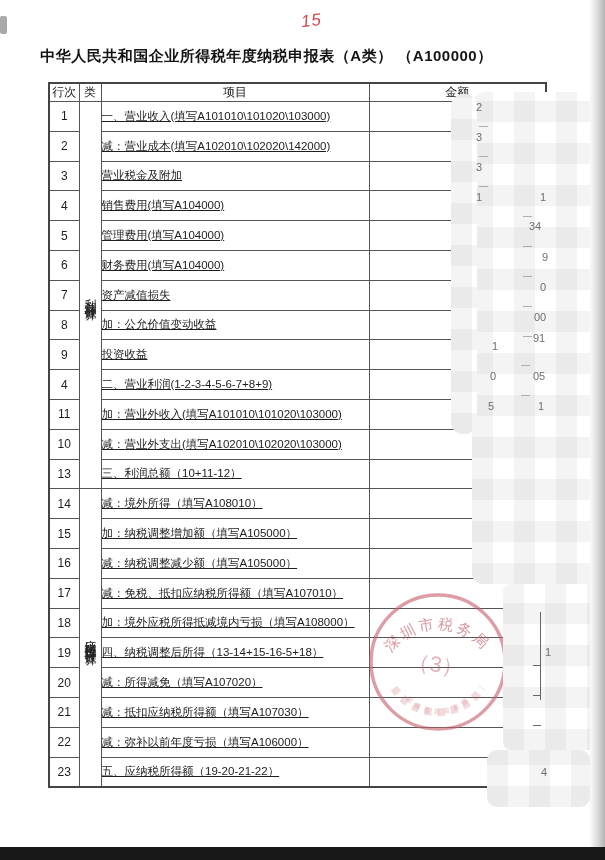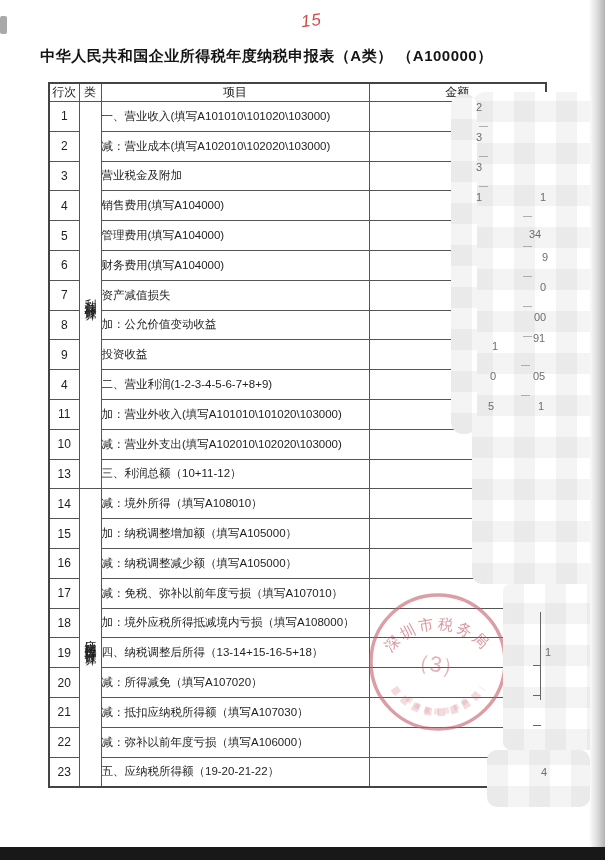--- a/index.html
+++ b/index.html
@@ -34,21 +34,21 @@
   }
   #form-table{border:2px solid #444;}
   #form-table th{height:15px;font-size:12px;}
   tr.body{height:29.8px;}
   td.no{text-align:center;font-size:12px;}
   td.cat{text-align:center;vertical-align:middle;}
   .vert{
     writing-mode:vertical-lr;text-orientation:upright;
     font-size:12px;letter-spacing:2px;margin:0 auto;color:#1e1e1e;
   }
-  td.item{font-size:11.5px;padding-left:6px;}
+  td.item{font-size:11.5px;padding-left:6px;text-decoration:underline;}
   
   #stamp{position:absolute;left:364px;top:588px;width:148px;height:148px;
     z-index:3;opacity:.88;filter:blur(.4px);}
   
   .blob{
     position:absolute;z-index:4;background-color:#fff;
     background-image:
       repeating-linear-gradient(0deg, rgba(185,185,185,.16) 0 21px, rgba(255,255,255,0) 21px 42px),
       repeating-linear-gradient(90deg, rgba(185,185,185,.16) 0 21px, rgba(255,255,255,0) 21px 42px);
   }
@@ -100,21 +100,21 @@
       <tr class="body">
         <td class="no">1</td>
         <td class="cat" rowspan="13">
           <div class="vert">利润总额计算</div>
         </td>
         <td class="item">一、营业收入(填写A101010\101020\103000)</td>
         <td class="amt"></td>
       </tr>
       <tr class="body">
         <td class="no">2</td>
-        <td class="item">减：营业成本(填写A102010\102020\103000)</td>
+        <td class="item">减：营业成本(填写A102010\102020\142000)</td>
         <td class="amt"></td>
       </tr>
       <tr class="body">
         <td class="no">3</td>
         <td class="item">营业税金及附加</td>
         <td class="amt"></td>
       </tr>
       <tr class="body">
         <td class="no">4</td>
         <td class="item">销售费用(填写A104000)</td>
@@ -178,21 +178,21 @@
         <td class="item">加：纳税调整增加额（填写A105000）</td>
         <td class="amt"></td>
       </tr>
       <tr class="body">
         <td class="no">16</td>
         <td class="item">减：纳税调整减少额（填写A105000）</td>
         <td class="amt"></td>
       </tr>
       <tr class="body">
         <td class="no">17</td>
-        <td class="item">减：免税、弥补以前年度亏损（填写A107010）</td>
+        <td class="item">减：免税、抵扣应纳税所得额（填写A107010）</td>
         <td class="amt"></td>
       </tr>
       <tr class="body">
         <td class="no">18</td>
         <td class="item">加：境外应税所得抵减境内亏损（填写A108000）</td>
         <td class="amt"></td>
       </tr>
       <tr class="body">
         <td class="no">19</td>
         <td class="item">四、纳税调整后所得（13-14+15-16-5+18）</td>
@@ -243,21 +243,21 @@
 <div class="remnant-h" style="left:533px;top:665px;width:8px;"></div>
 <div class="remnant-h" style="left:533px;top:695px;width:8px;"></div>
 <div class="remnant-h" style="left:533px;top:725px;width:8px;"></div>
 
 <div id="frag-layer">
     <span class="frag" style="left: 476px; top: 101px;">2</span>
     <span class="frag" style="left: 476px; top: 131px;">3</span>
     <span class="frag" style="left: 476px; top: 161px;">3</span>
     <span class="frag" style="left: 476px; top: 191px;">1</span>
     <span class="frag" style="left: 540px; top: 191px;">1</span>
-    <span class="frag" style="left: 529px; top: 228px;">34</span>
+    <span class="frag" style="left: 529px; top: 220px;">34</span>
     <span class="frag" style="left: 542px; top: 251px;">9</span>
     <span class="frag" style="left: 540px; top: 281px;">0</span>
     <span class="frag" style="left: 534px; top: 311px;">00</span>
     <span class="frag" style="left: 492px; top: 340px;">1</span>
     <span class="frag" style="left: 533px; top: 332px;">91</span>
     <span class="frag" style="left: 490px; top: 370px;">0</span>
     <span class="frag" style="left: 533px; top: 370px; text-align: center;">05</span>
     <span class="frag" style="left: 488px; top: 400px;">5</span>
     <span class="frag" style="left: 538px; top: 400px;">1</span>
     <span class="frag" style="left: 545px; top: 646px;">1</span>

